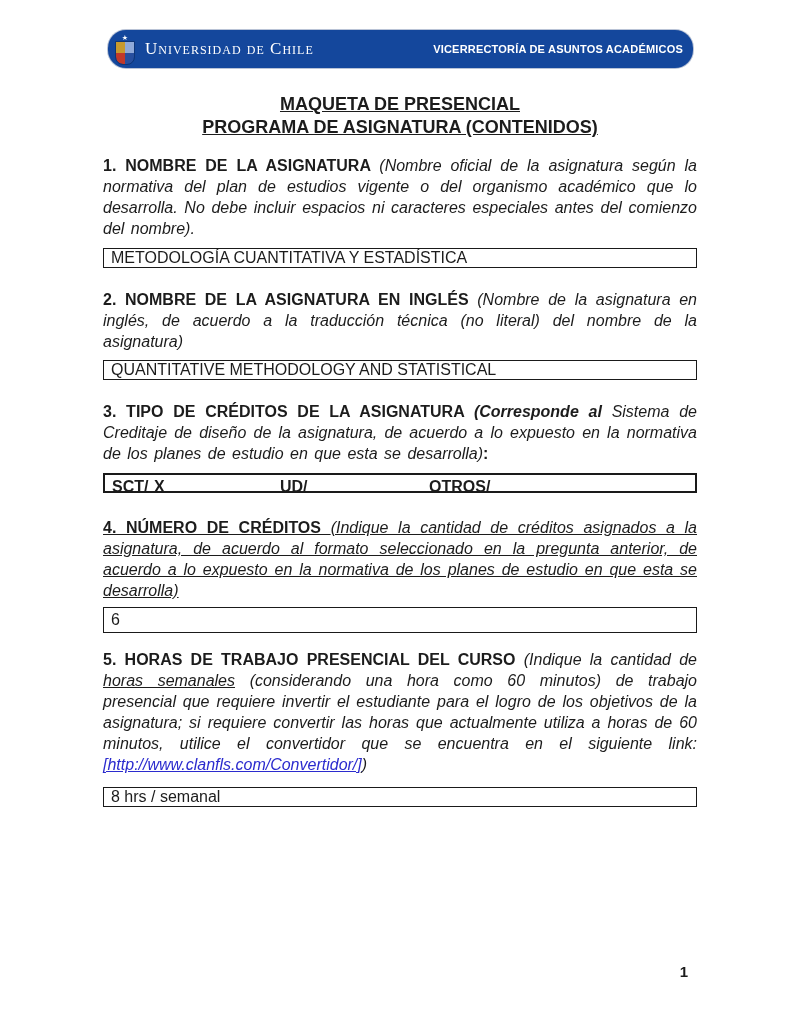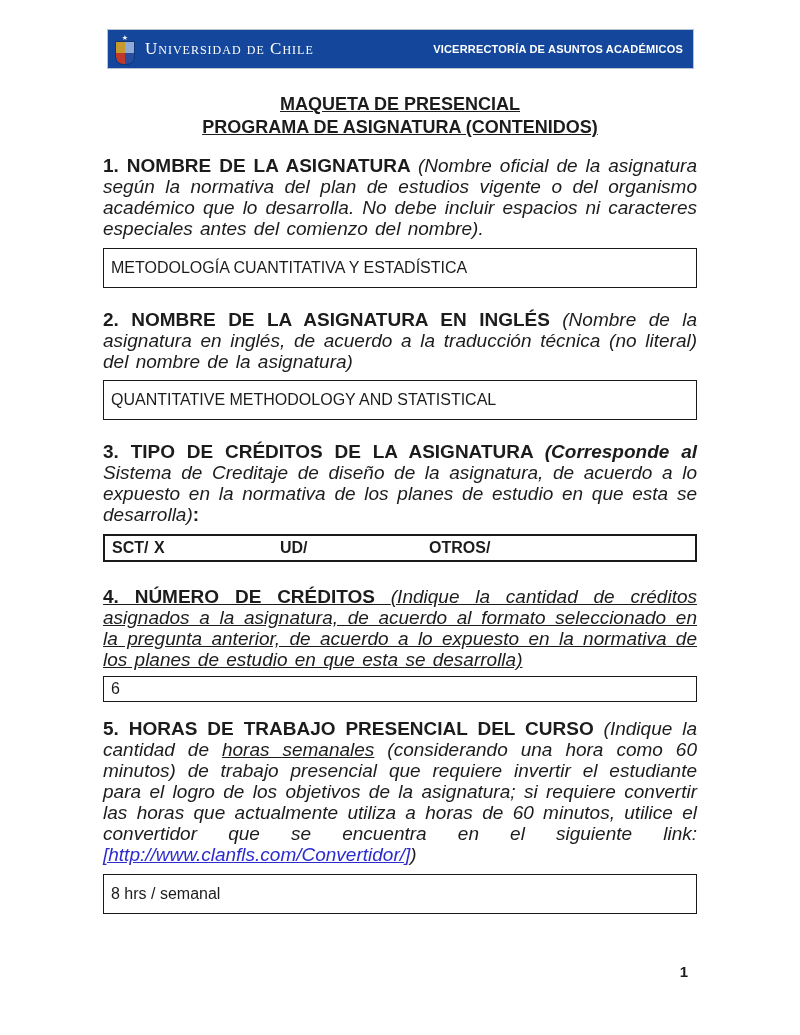--- a/index.html
+++ b/index.html
@@ -14,20 +14,21 @@
   }
   .content{position:absolute;left:103px;top:0;width:594px;}
   
   .topbar{
     margin:30px 4px 0 5px;
     height:38px;
     background:#14479C;
     display:flex;align-items:center;
     padding:0 10px 0 6px;box-sizing:border-box;
     box-shadow:0 0 0 1px #b9c3d6;
+    border-radius:18px;
   }
   .crest{width:22px;display:flex;flex-direction:column;align-items:center;margin-right:9px;}
   .crest .star{color:#ffffff;font-size:7px;line-height:7px;height:8px;}
   .crest .shield{
     width:18px;height:22px;
     display:grid;grid-template-columns:1fr 1fr;grid-template-rows:1fr 1fr;
     border-radius:0 0 7px 7px;overflow:hidden;
     outline:1px solid #0e3576;
   }
   .q1{background:#C79A2E;} .q2{background:#8FA9D9;}
@@ -44,45 +45,45 @@
   
   .doc-title{
     margin-top:25px;
     text-align:center;
     font-size:18px;font-weight:bold;line-height:23px;
   }
   .doc-title span{text-decoration:underline;}
   
   .para{
     text-align:justify;
-    font-size:19px;line-height:21px;
+    font-size:16px;line-height:21px;
     word-spacing:2px;
     margin:0;
   }
   .para .hd{font-weight:bold;font-style:normal;}
   .it{font-style:italic;}
   .bit{font-style:italic;font-weight:bold;}
   .bold-colon{font-weight:bold;}
   .u{text-decoration:underline;}
   .link{color:#2B2BCE;text-decoration:underline;font-style:italic;cursor:pointer;}
   .p1{margin-top:16px;min-height:84px;margin-bottom:9px;}
   .p2{margin-top:21px;min-height:63px;margin-bottom:8px;}
   .p3{margin-top:21px;min-height:63px;margin-bottom:9px;}
   .p4{margin-top:24px;min-height:84px;margin-bottom:6px;text-decoration:underline;}
   .p5{margin-top:16px;min-height:129px;margin-bottom:9px;}
   
   .abox{
     border:1.5px solid #1a1a1a;
-    height:40px;box-sizing:border-box;
+    height:20px;box-sizing:border-box;
     display:flex;align-items:center;
     padding-left:7px;
     font-size:16px;
   }
   .abox.thin{border-width:1px;}
-  .abox.credit{border-width:2px;position:relative;font-weight:bold;height:28px;}
+  .abox.credit{border-width:2px;position:relative;font-weight:bold;height:20px;}
   .abox.small{height:26px;border-width:1.5px;}
   .credit span{position:absolute;top:3px;}
   .lbl-sct{left:7px;} .val-sct{left:49px;} .lbl-ud{left:175px;} .lbl-otros{left:324px;}
   
   .pageno{
     position:absolute;top:963px;right:112px;
     font-size:15px;font-weight:bold;
   }
 </style>
 </head>

